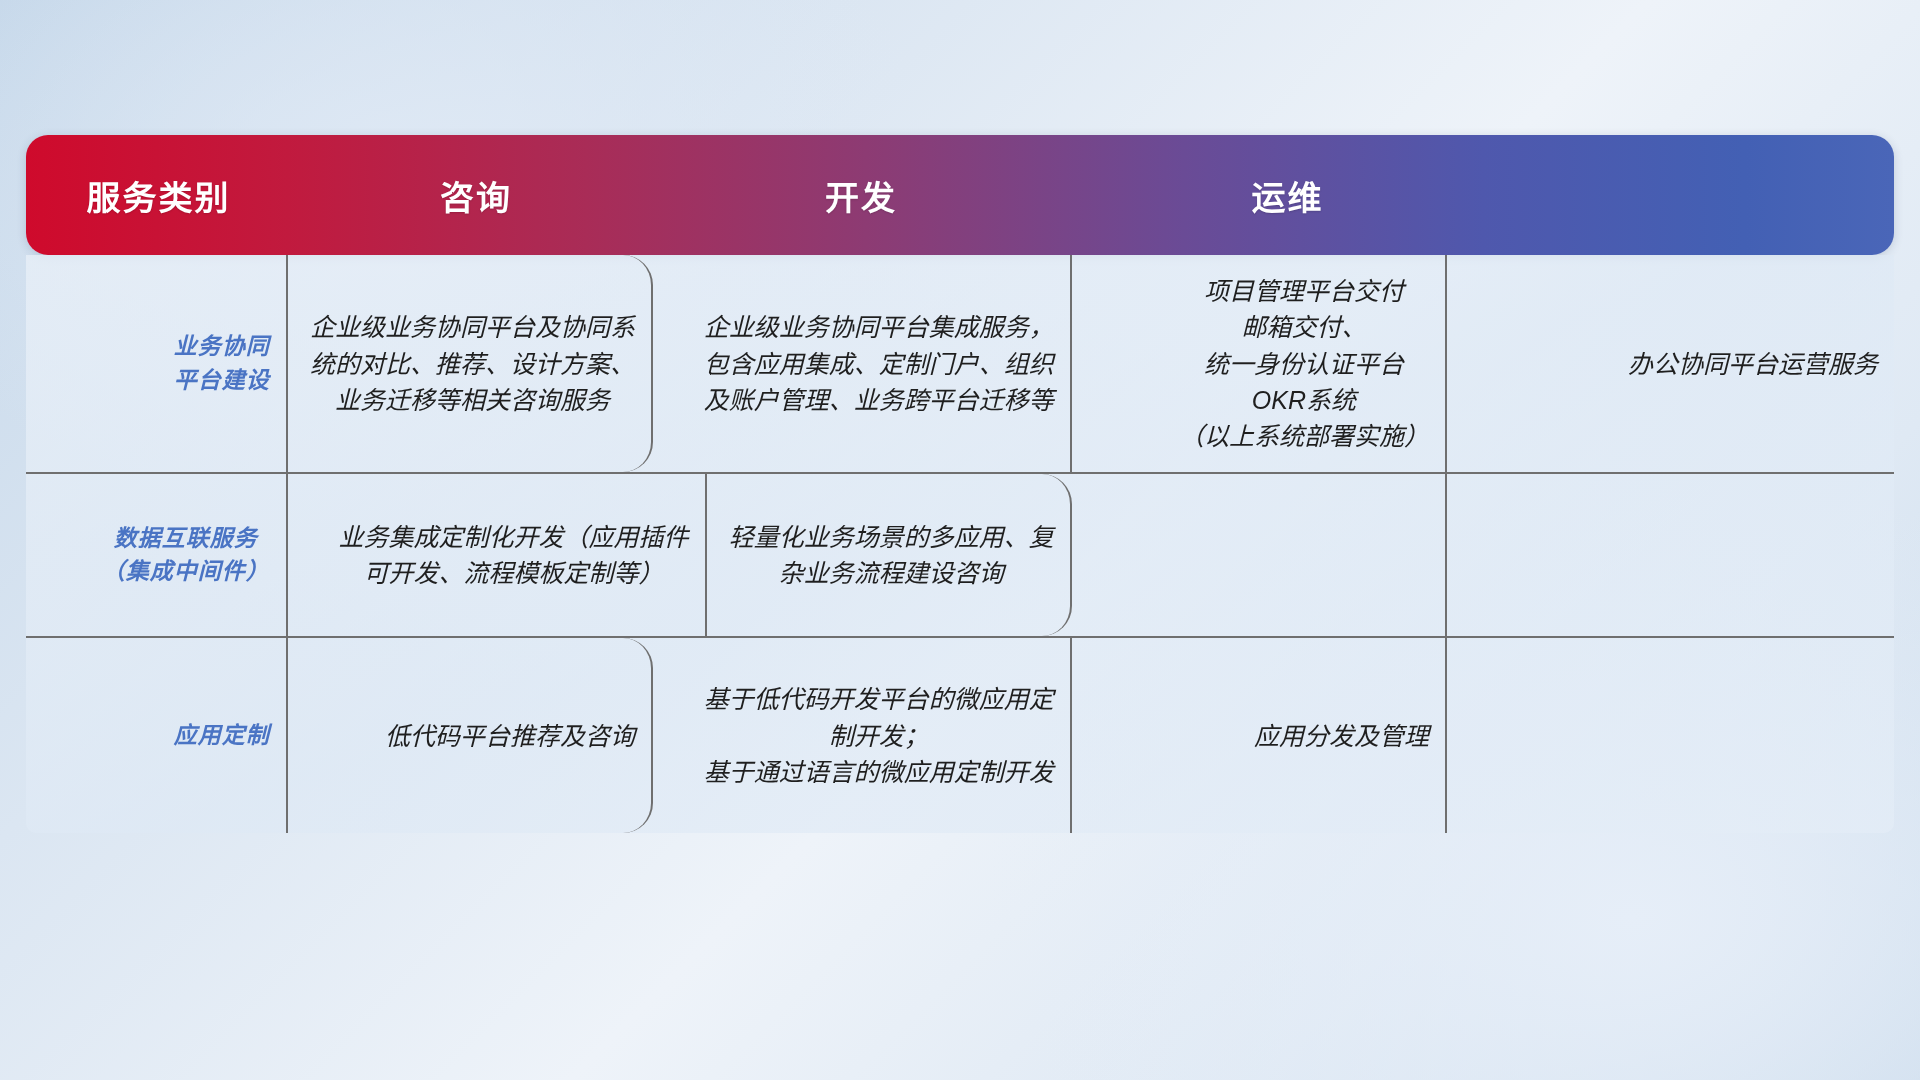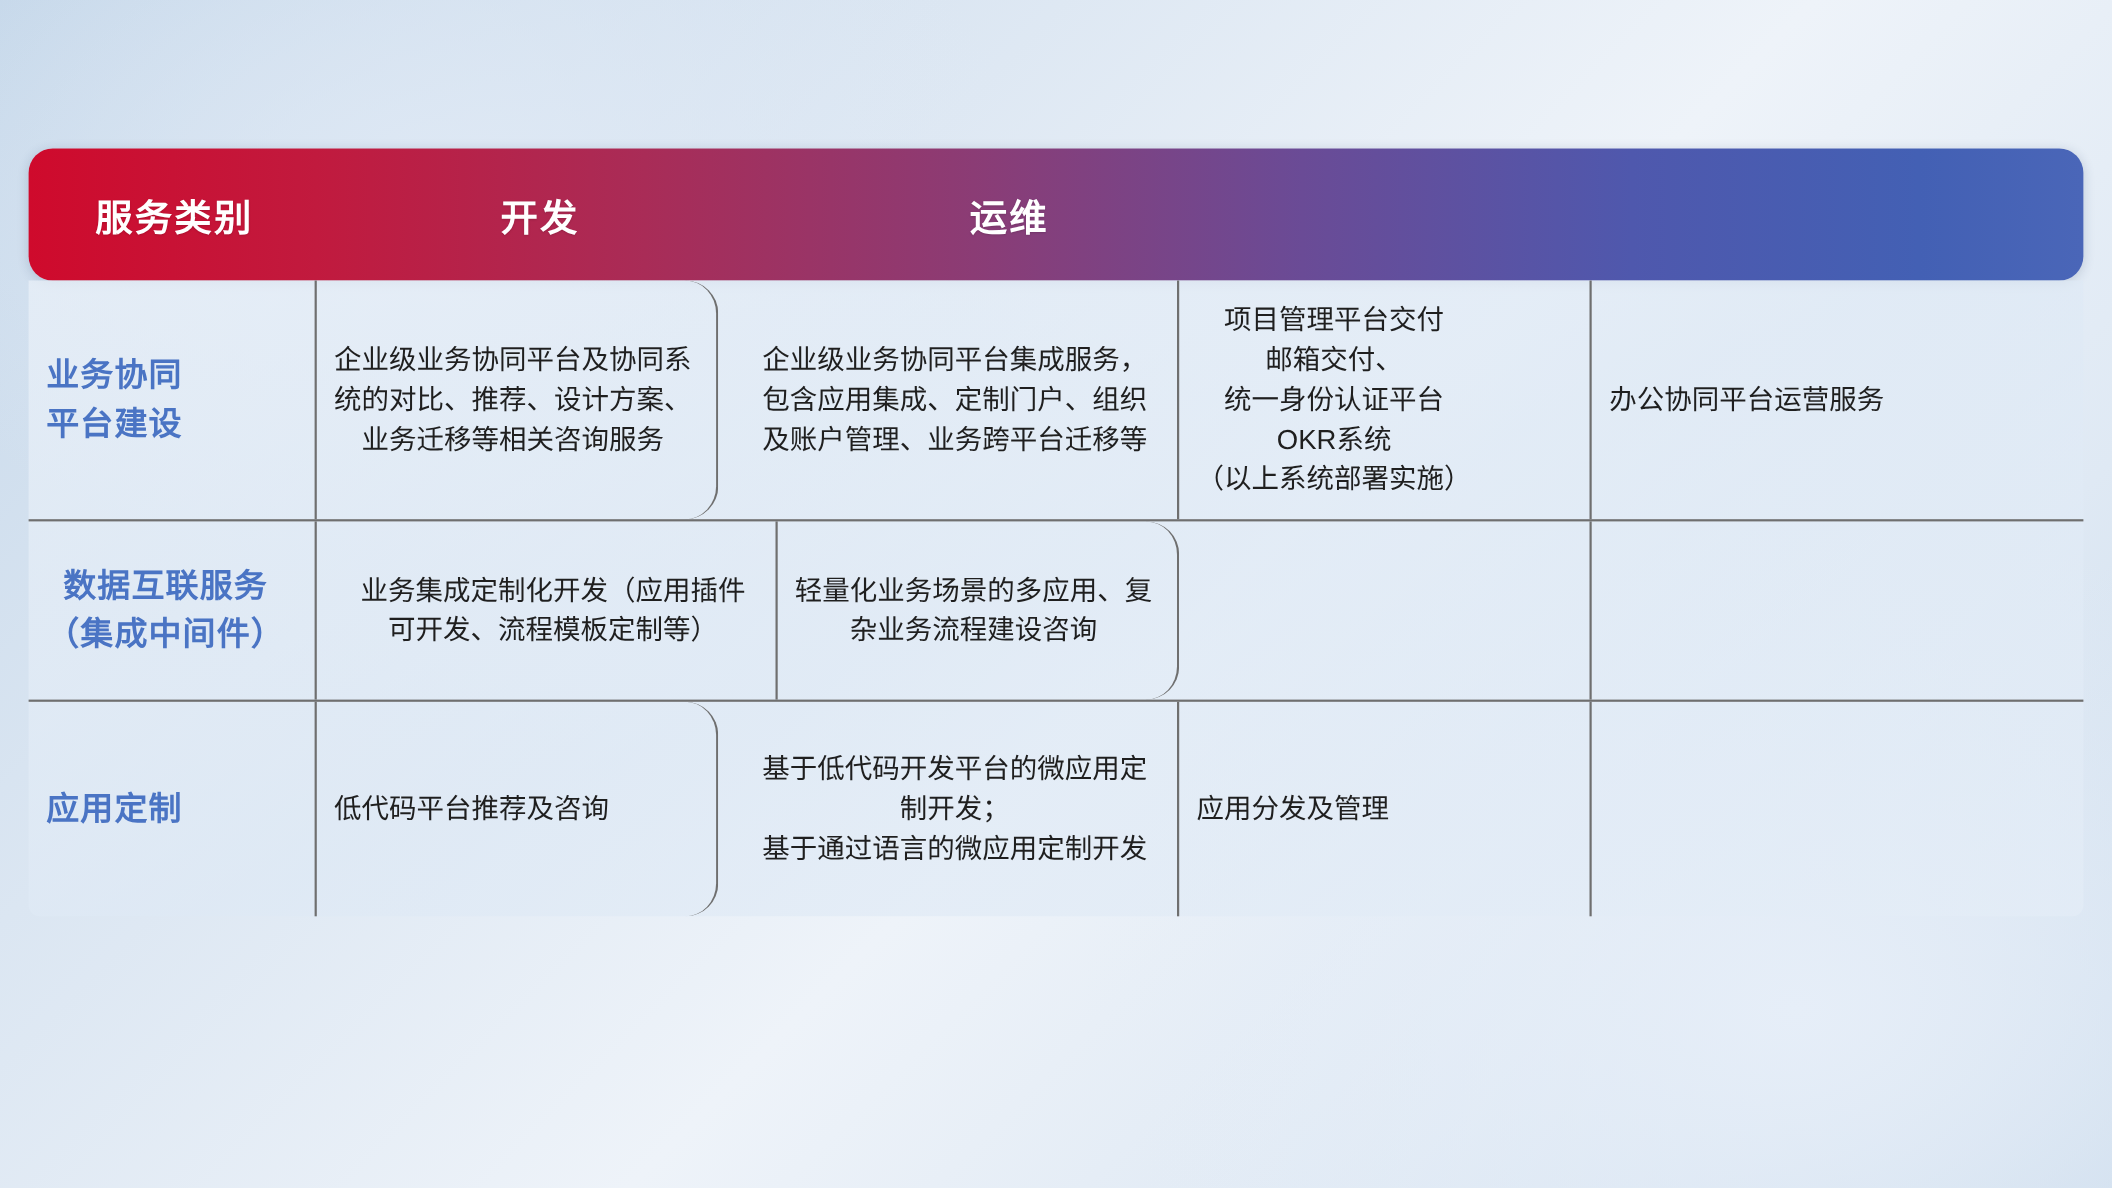--- a/index.html
+++ b/index.html
@@ -67,35 +67,36 @@
   .tr {
     display: flex;
     align-items: stretch;
     border-bottom: 2px solid #6f6f6f;
   }
   .tr:last-child { border-bottom: none; }
 
   .td {
     display: flex;
     align-items: center;
-    justify-content: flex-start;
+    justify-content: flex-end;
     padding: 18px 16px;
     box-sizing: border-box;
     font-size: 25px;
     line-height: 1.45;
     color: #1f1f1f;
     text-align: center;
     border-right: 2px solid #6f6f6f;
+    font-style: italic;
   }
   .td:last-child { border-right: none; }
 
   .cat {
     color: #4a74c4;
     font-weight: bold;
-    font-size: 30px;
+    font-size: 23px;
     letter-spacing: 1px;
     border-right: 2px solid #6f6f6f;
   }
   .cat .cat-inner { white-space: pre-line; }
 
   .cell-text { white-space: pre-line; }
 
   
   .c0 { width: 265px; }
   .c1 { width: 370px; border-radius: 30px; }
@@ -118,20 +119,21 @@
   .tbody .tr .td.c0 { border-right: 2px solid #6f6f6f; }
 </style>
 </head>
 <body>
 
 <div class="page">
   <div class="table-wrap">
 
     <div class="thead">
       <div class="th h0">服务类别</div>
+      <div class="th h1">咨询</div>
       <div class="th h2">开发</div>
       <div class="th h4">运维</div>
     </div>
 
     <div class="tbody">
 
       <div class="tr r0">
         <div class="td c0 cat">
           <span class="cat-inner">业务协同
 平台建设</span>

